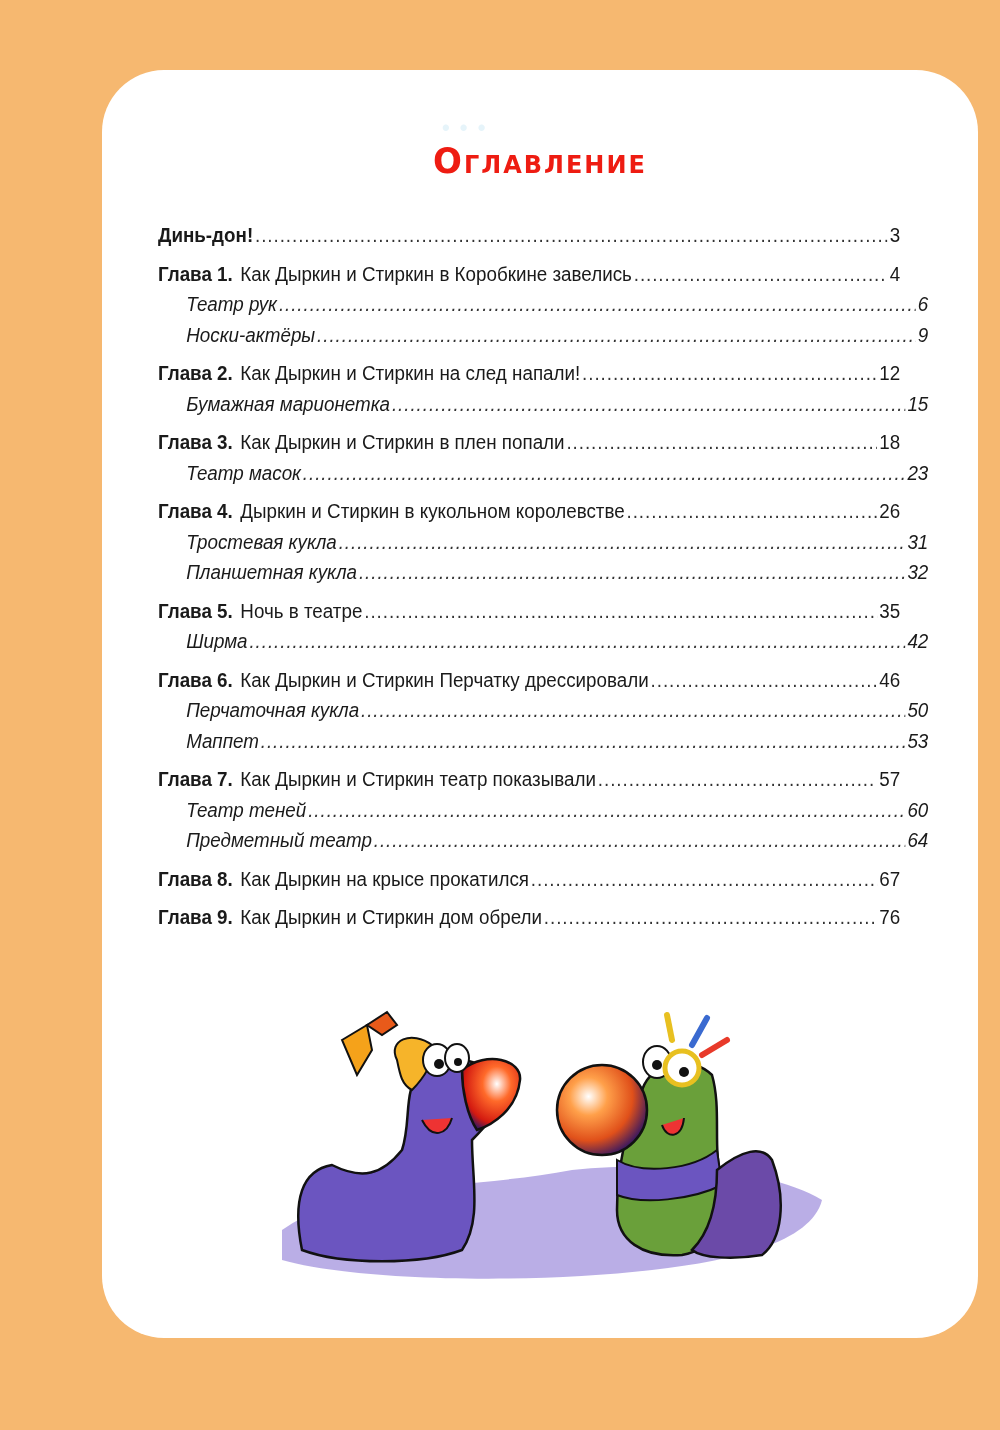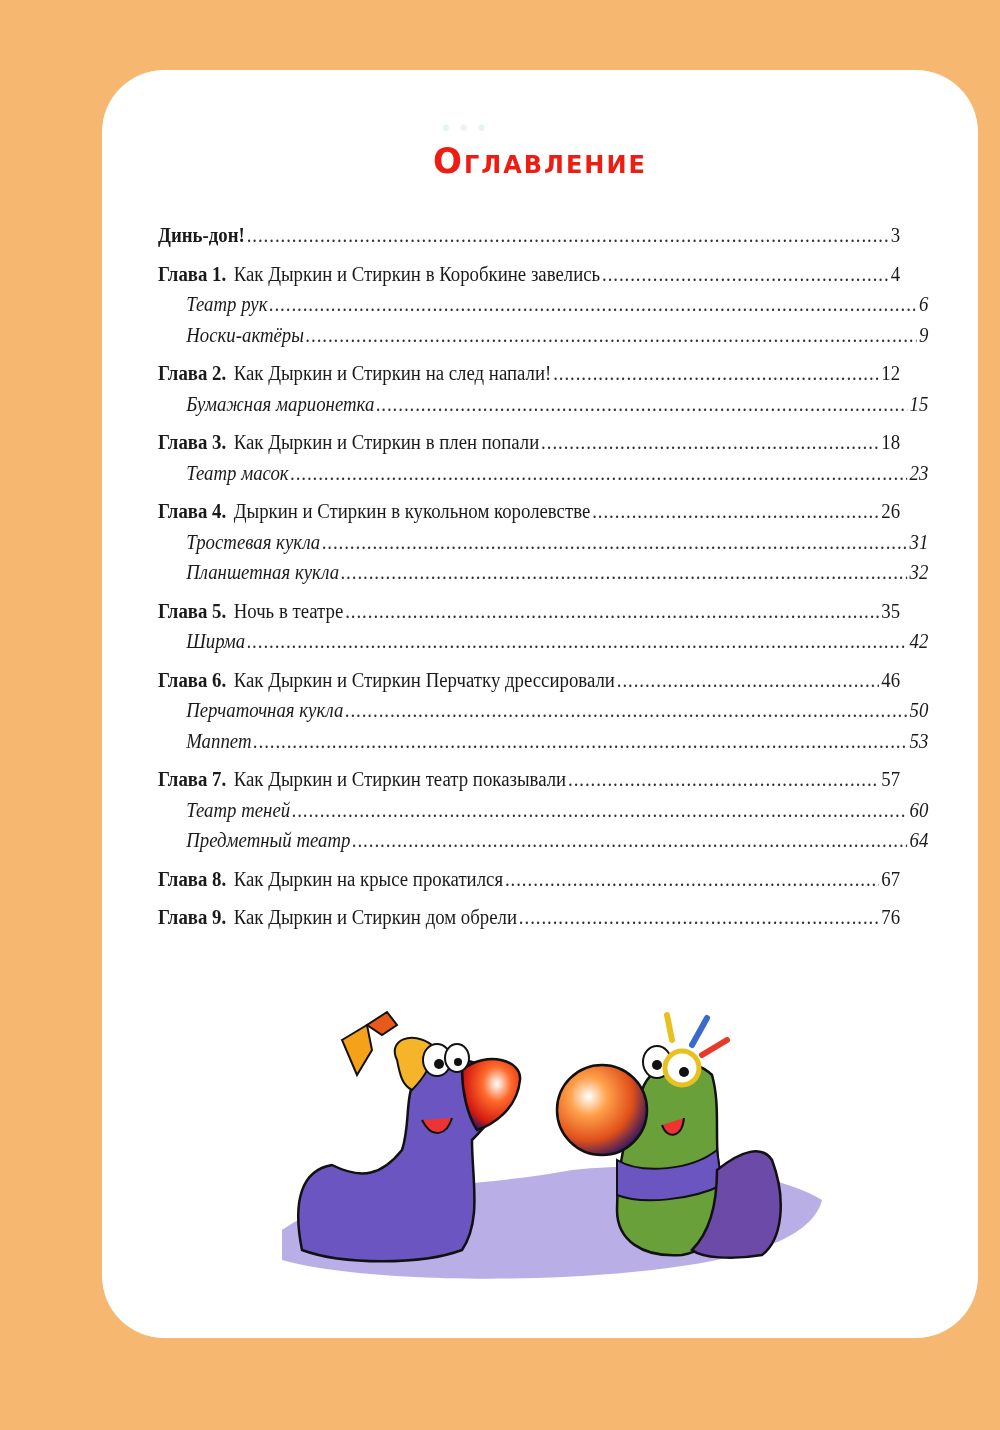--- a/index.html
+++ b/index.html
@@ -24,21 +24,21 @@
       position: absolute; left: 0; right: 0; top: 70px;
       text-align: center;
       font-family: "DejaVu Sans", sans-serif;
       font-weight: bold;
       font-size: 34px;
       color: #ee1c12;
       letter-spacing: 2px;
       font-variant: small-caps;
       transform: scaleY(1.05);
     }
-    .toc { position: absolute; left: 56px; top: 150px; width: 742px; font-family: Liberation Serif, serif; }
+    .toc { position: absolute; left: 56px; top: 150px; width: 742px; }
     .row {
       display: flex; align-items: baseline;
       font-size: 20px; color: #1a1a1a; line-height: 30px;
       height: 30.5px;
       transform: scaleX(0.94); transform-origin: left;
       width: 106.4%;
     }
     .row.chapter { margin-top: 8px; }
     .row.chapter.first { margin-top: 0; }
     .row.sub { padding-left: 30px; font-style: italic; }

